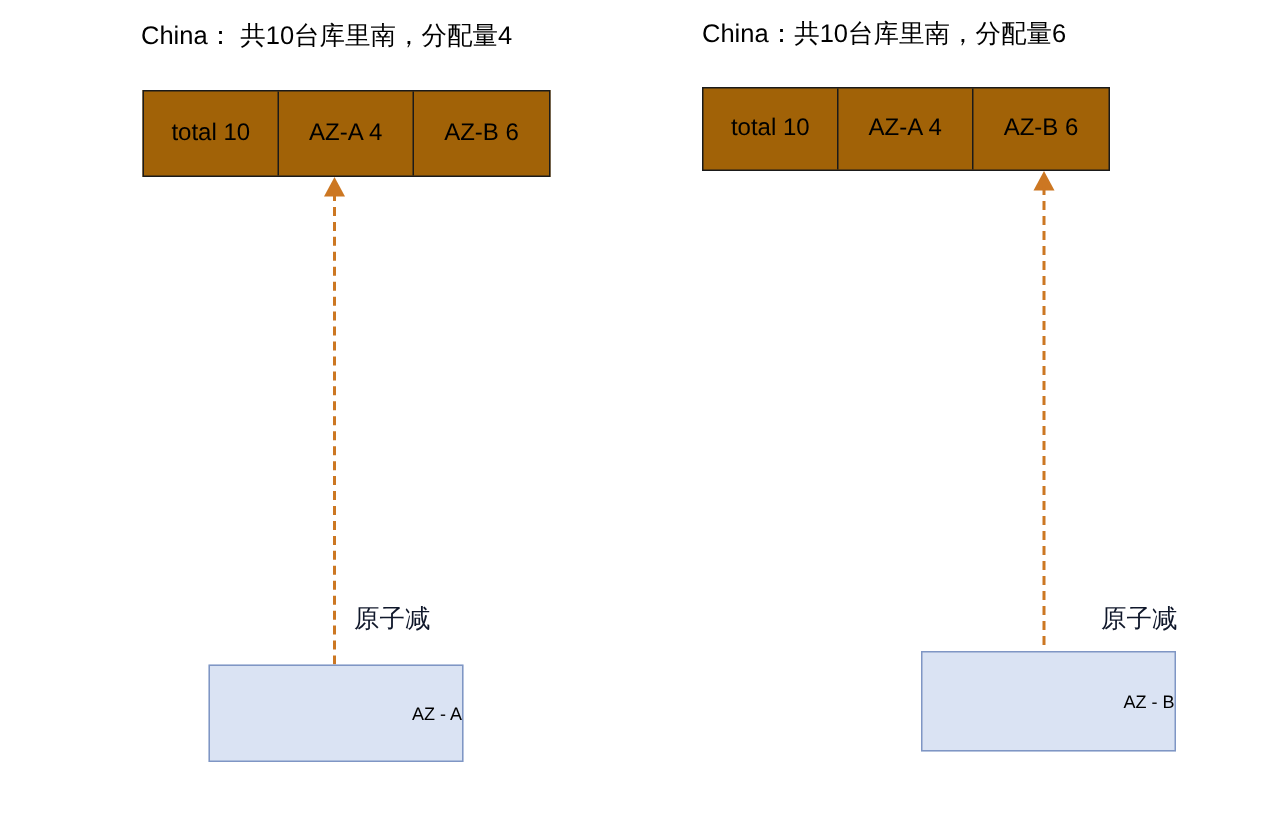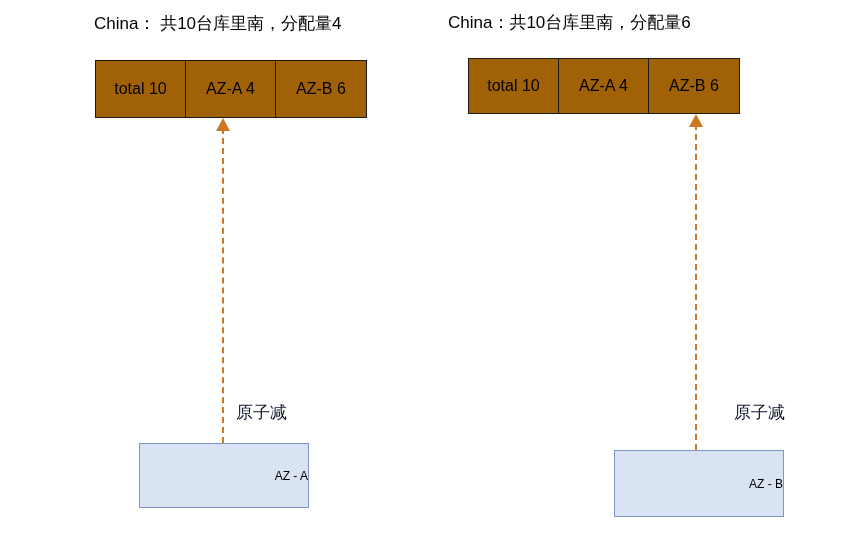--- a/index.html
+++ b/index.html
@@ -22,21 +22,21 @@
 
   
   .diagram-title {
     position: absolute;
     font-size: 17px;
     line-height: 22px;
     white-space: nowrap;
     color: #000000;
   }
   #title-europe { left: 94px;  top: 13px; }
-  #title-china  { left: 448px; top: 12px; }
+  #title-china  { left: 468px; top: 12px; }
 
   
   .alloc-table {
     position: absolute;
     display: flex;
     border: 1.6px solid #1a1a1a;
     background: #a16207;
     box-sizing: border-box;
   }
   .alloc-cell {
@@ -126,21 +126,21 @@
     white-space: nowrap;
   }
   #box-az-a {
     left: 139px;
     top: 443px;
     width: 170px;
     height: 65px;
   }
   #box-az-b {
     left: 614px;
-    top: 450px;
+    top: 434px;
     width: 170px;
     height: 67px;
   }
 </style>
 </head>
 <body>
 
 <div id="canvas">
 
   <div id="title-europe" class="diagram-title">China： 共10台库里南，分配量4</div>

